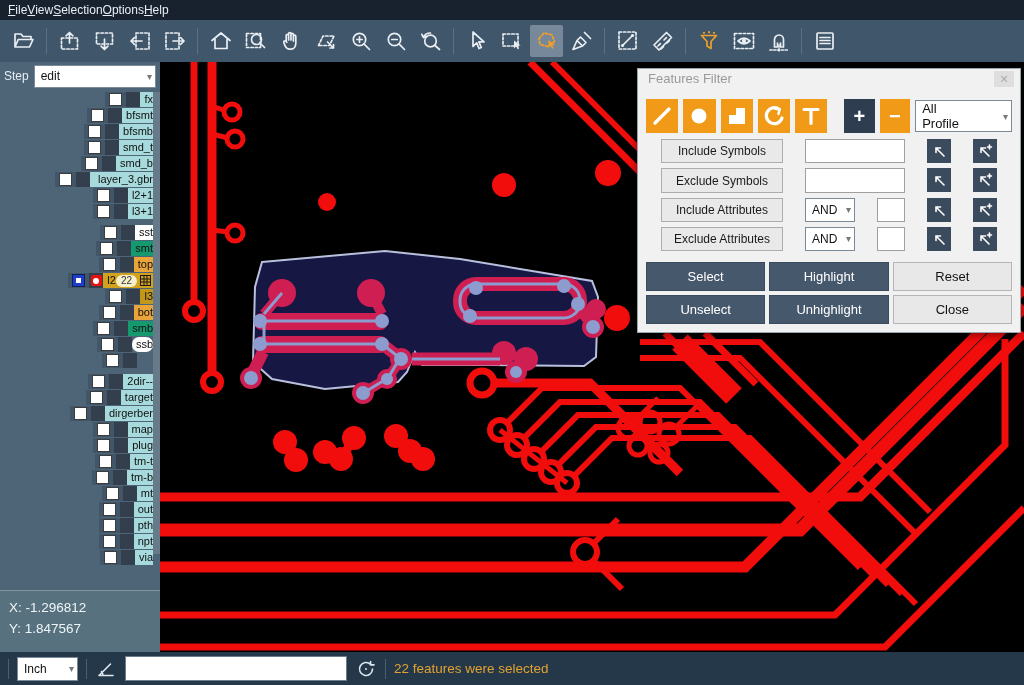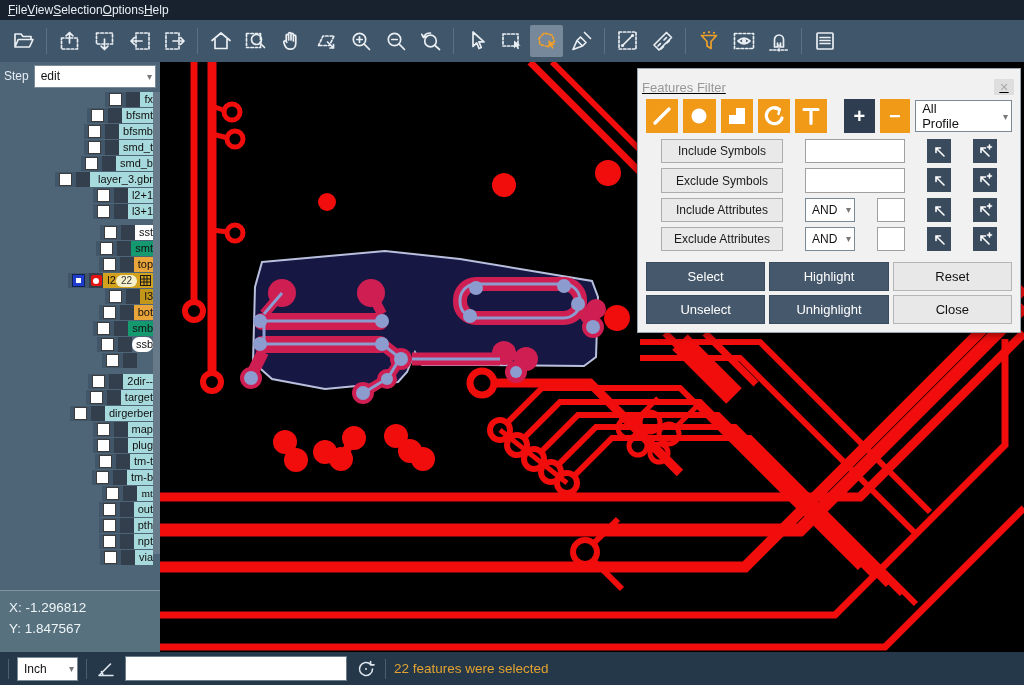--- a/index.html
+++ b/index.html
@@ -50,22 +50,22 @@
   .scrollstrip{position:absolute;right:0;top:30px;width:7px;height:462px;background:#7b8d99;opacity:.55;}
   .coords{margin-top:auto;border-top:1px solid #7e93a0;padding:6px 9px 12px;font-size:13.5px;
           color:#eef5f7;line-height:1.6;background:#57717f;}
   
   .canvas{position:relative;flex:1;background:#000;overflow:hidden;}
   .canvas svg{position:absolute;left:0;top:0;}
   
   .dialog{position:absolute;left:637px;top:68px;width:384px;height:265px;background:#f1f1f1;
           border:1px solid #98a4ae;box-shadow:0 2px 8px rgba(0,0,0,.45);z-index:6;
           display:flex;flex-direction:column;box-sizing:border-box;}
-  .dlg-title-row{height:28px;display:flex;align-items:flex-end;justify-content:space-between;
-                 padding:2px 6px 0 4px;text-decoration:underline;}
+  .dlg-title-row{height:28px;display:flex;align-items:flex-start;justify-content:space-between;
+                 padding:2px 6px 0 10px;}
   .dlg-title{color:#999;font-size:13px;}
   .dlg-close{width:20px;height:16px;background:#dedede;color:#aaa;font-size:11px;display:flex;
              align-items:center;justify-content:center;}
   .shape-row{display:flex;align-items:center;gap:5px;padding:4px 8px 6px;}
   .shp{width:38px;height:34px;background:#f09a18;border:none;padding:0;display:flex;
        align-items:center;justify-content:center;color:#fff;font-size:20px;font-weight:bold;}
   .shp svg{stroke:#fff;fill:none;stroke-linecap:round;stroke-linejoin:round;}
   .shp.navy{background:#2e3e50;}
   .shp.slim{width:36px;}
   .shape-gap{width:8px;}
@@ -485,21 +485,21 @@
               <div class="ind-cell"></div>
               <div class="lname" style="background: rgb(167, 218, 220);">
                 <span>tm-b</span>
               </div>
             </div>
             <div class="lrow">
               <div class="cb-cell">
                 <span class="cbox"></span>
               </div>
               <div class="ind-cell"></div>
-              <div class="lname" style="background: rgb(167, 218, 220); font-family: Liberation Serif, serif;">
+              <div class="lname" style="background: rgb(167, 218, 220);">
                 <span>mt</span>
               </div>
             </div>
             <div class="lrow">
               <div class="cb-cell">
                 <span class="cbox"></span>
               </div>
               <div class="ind-cell"></div>
               <div class="lname" style="background: rgb(167, 218, 220);">
                 <span>out</span>

